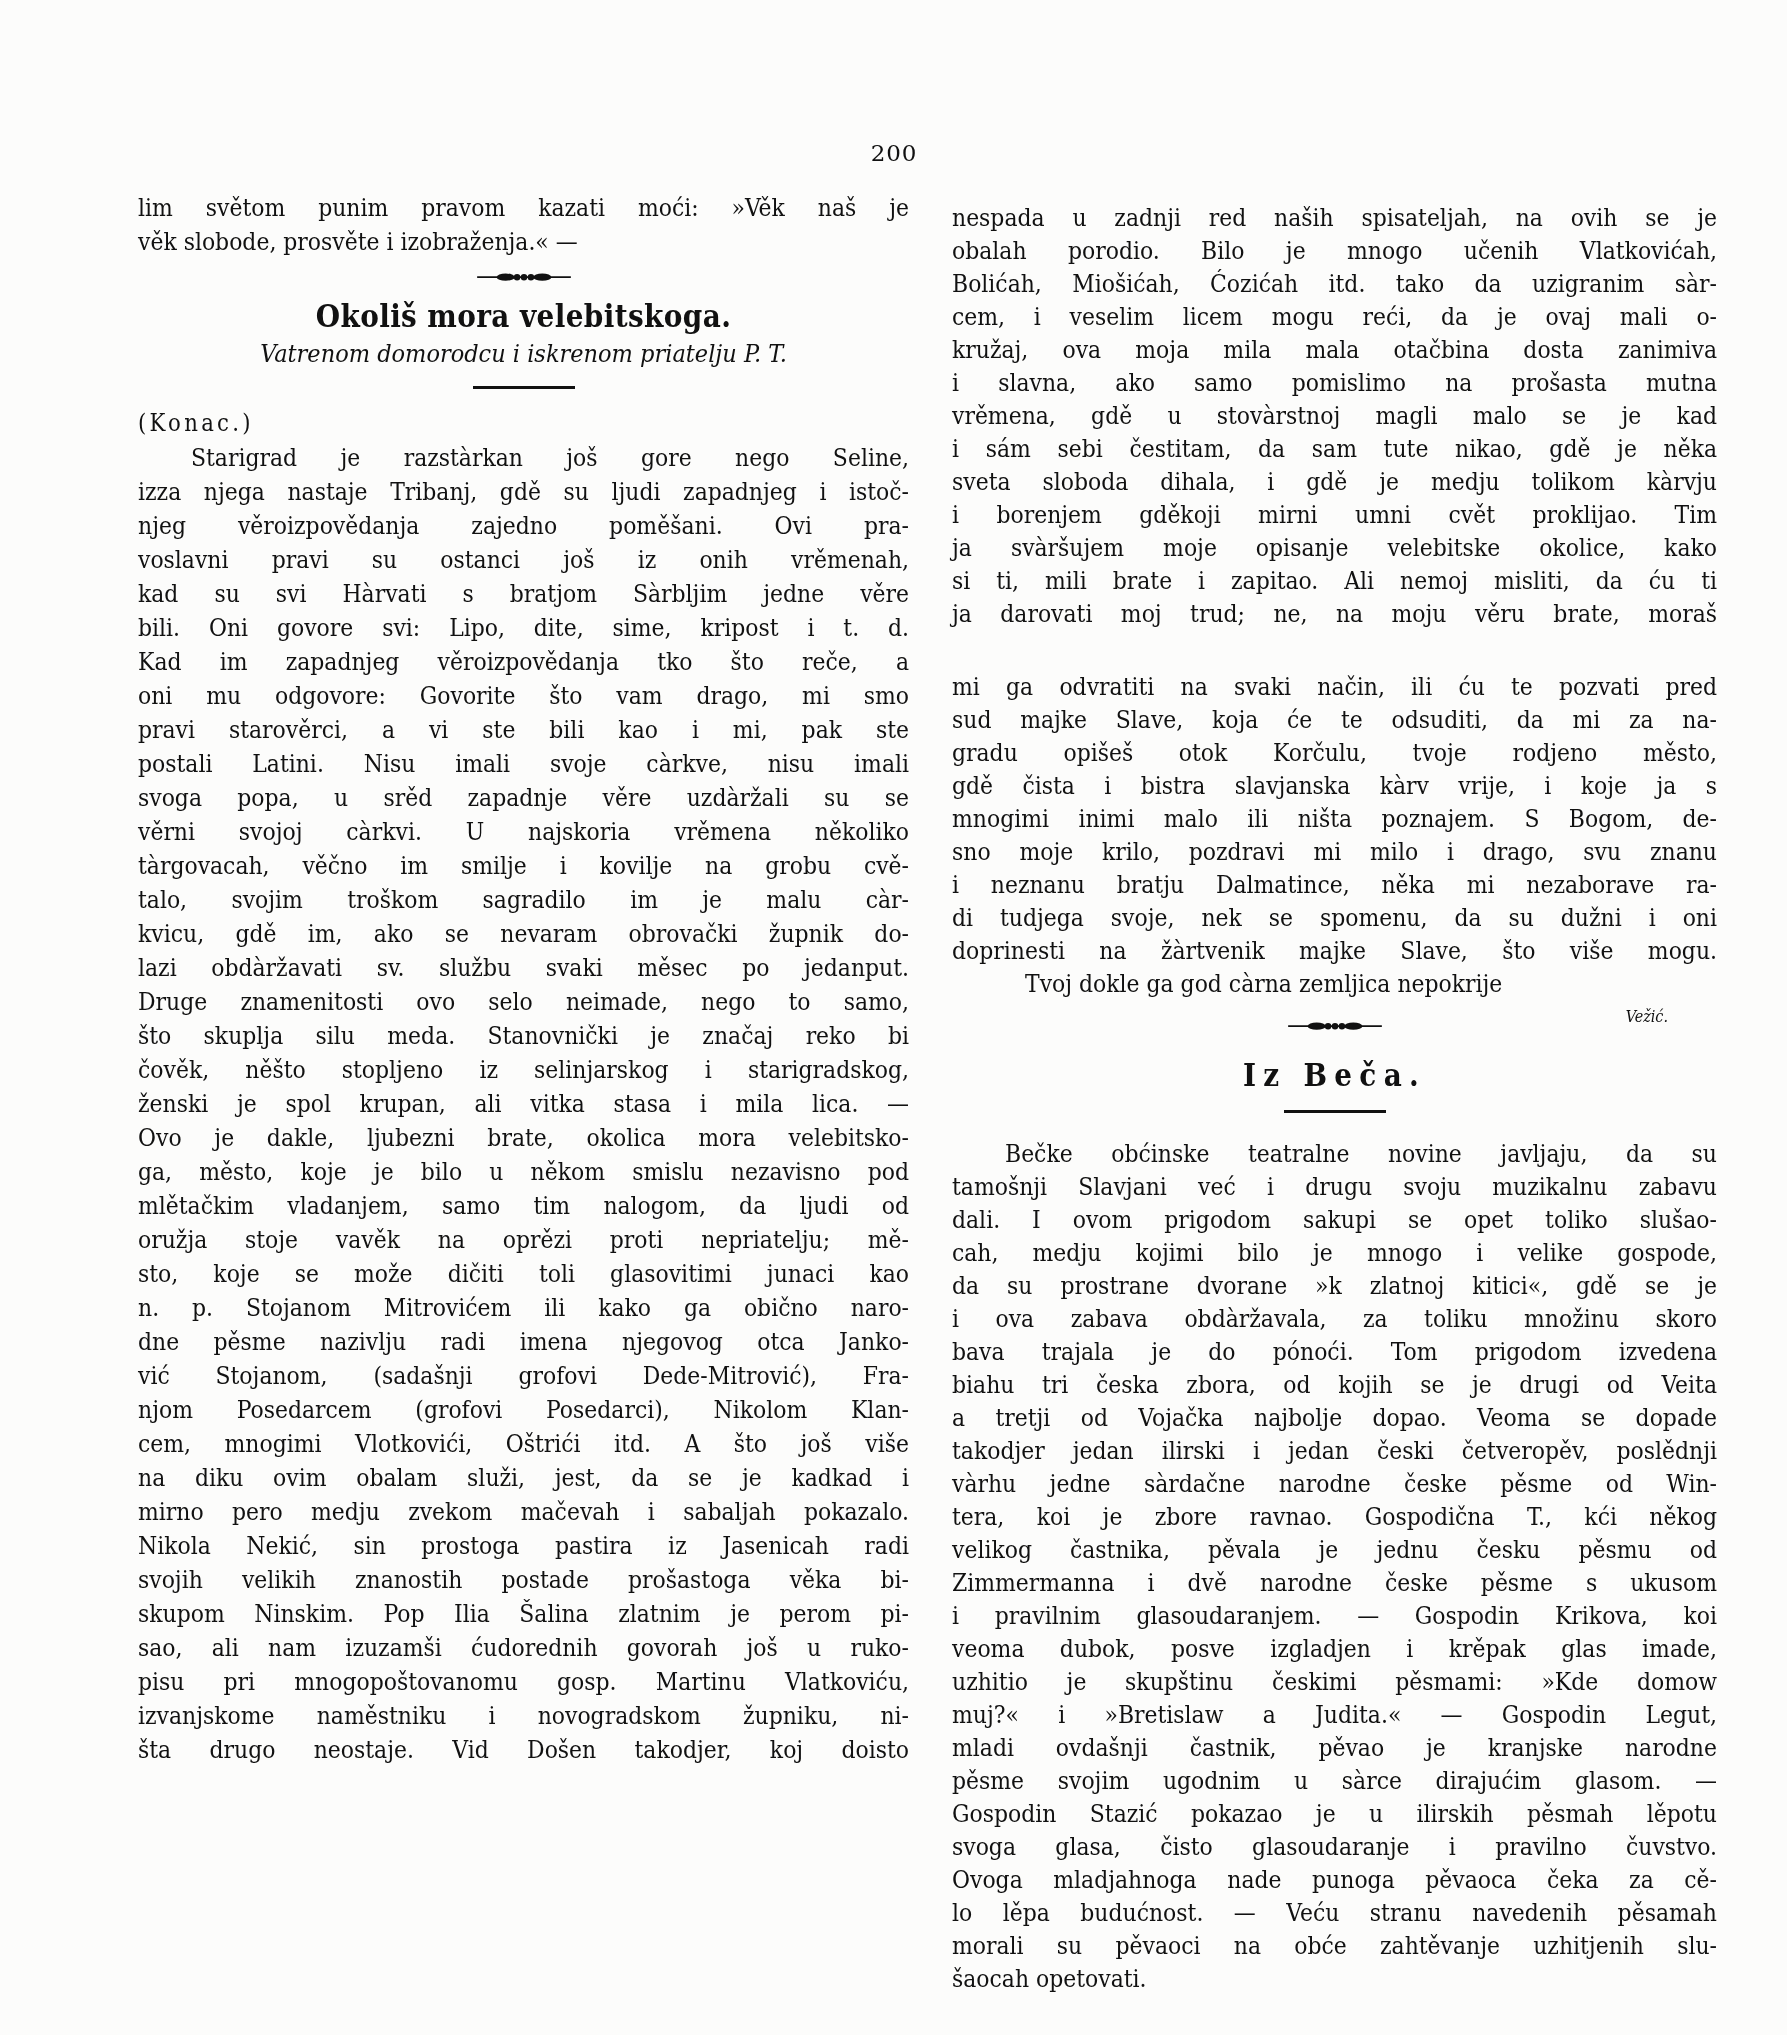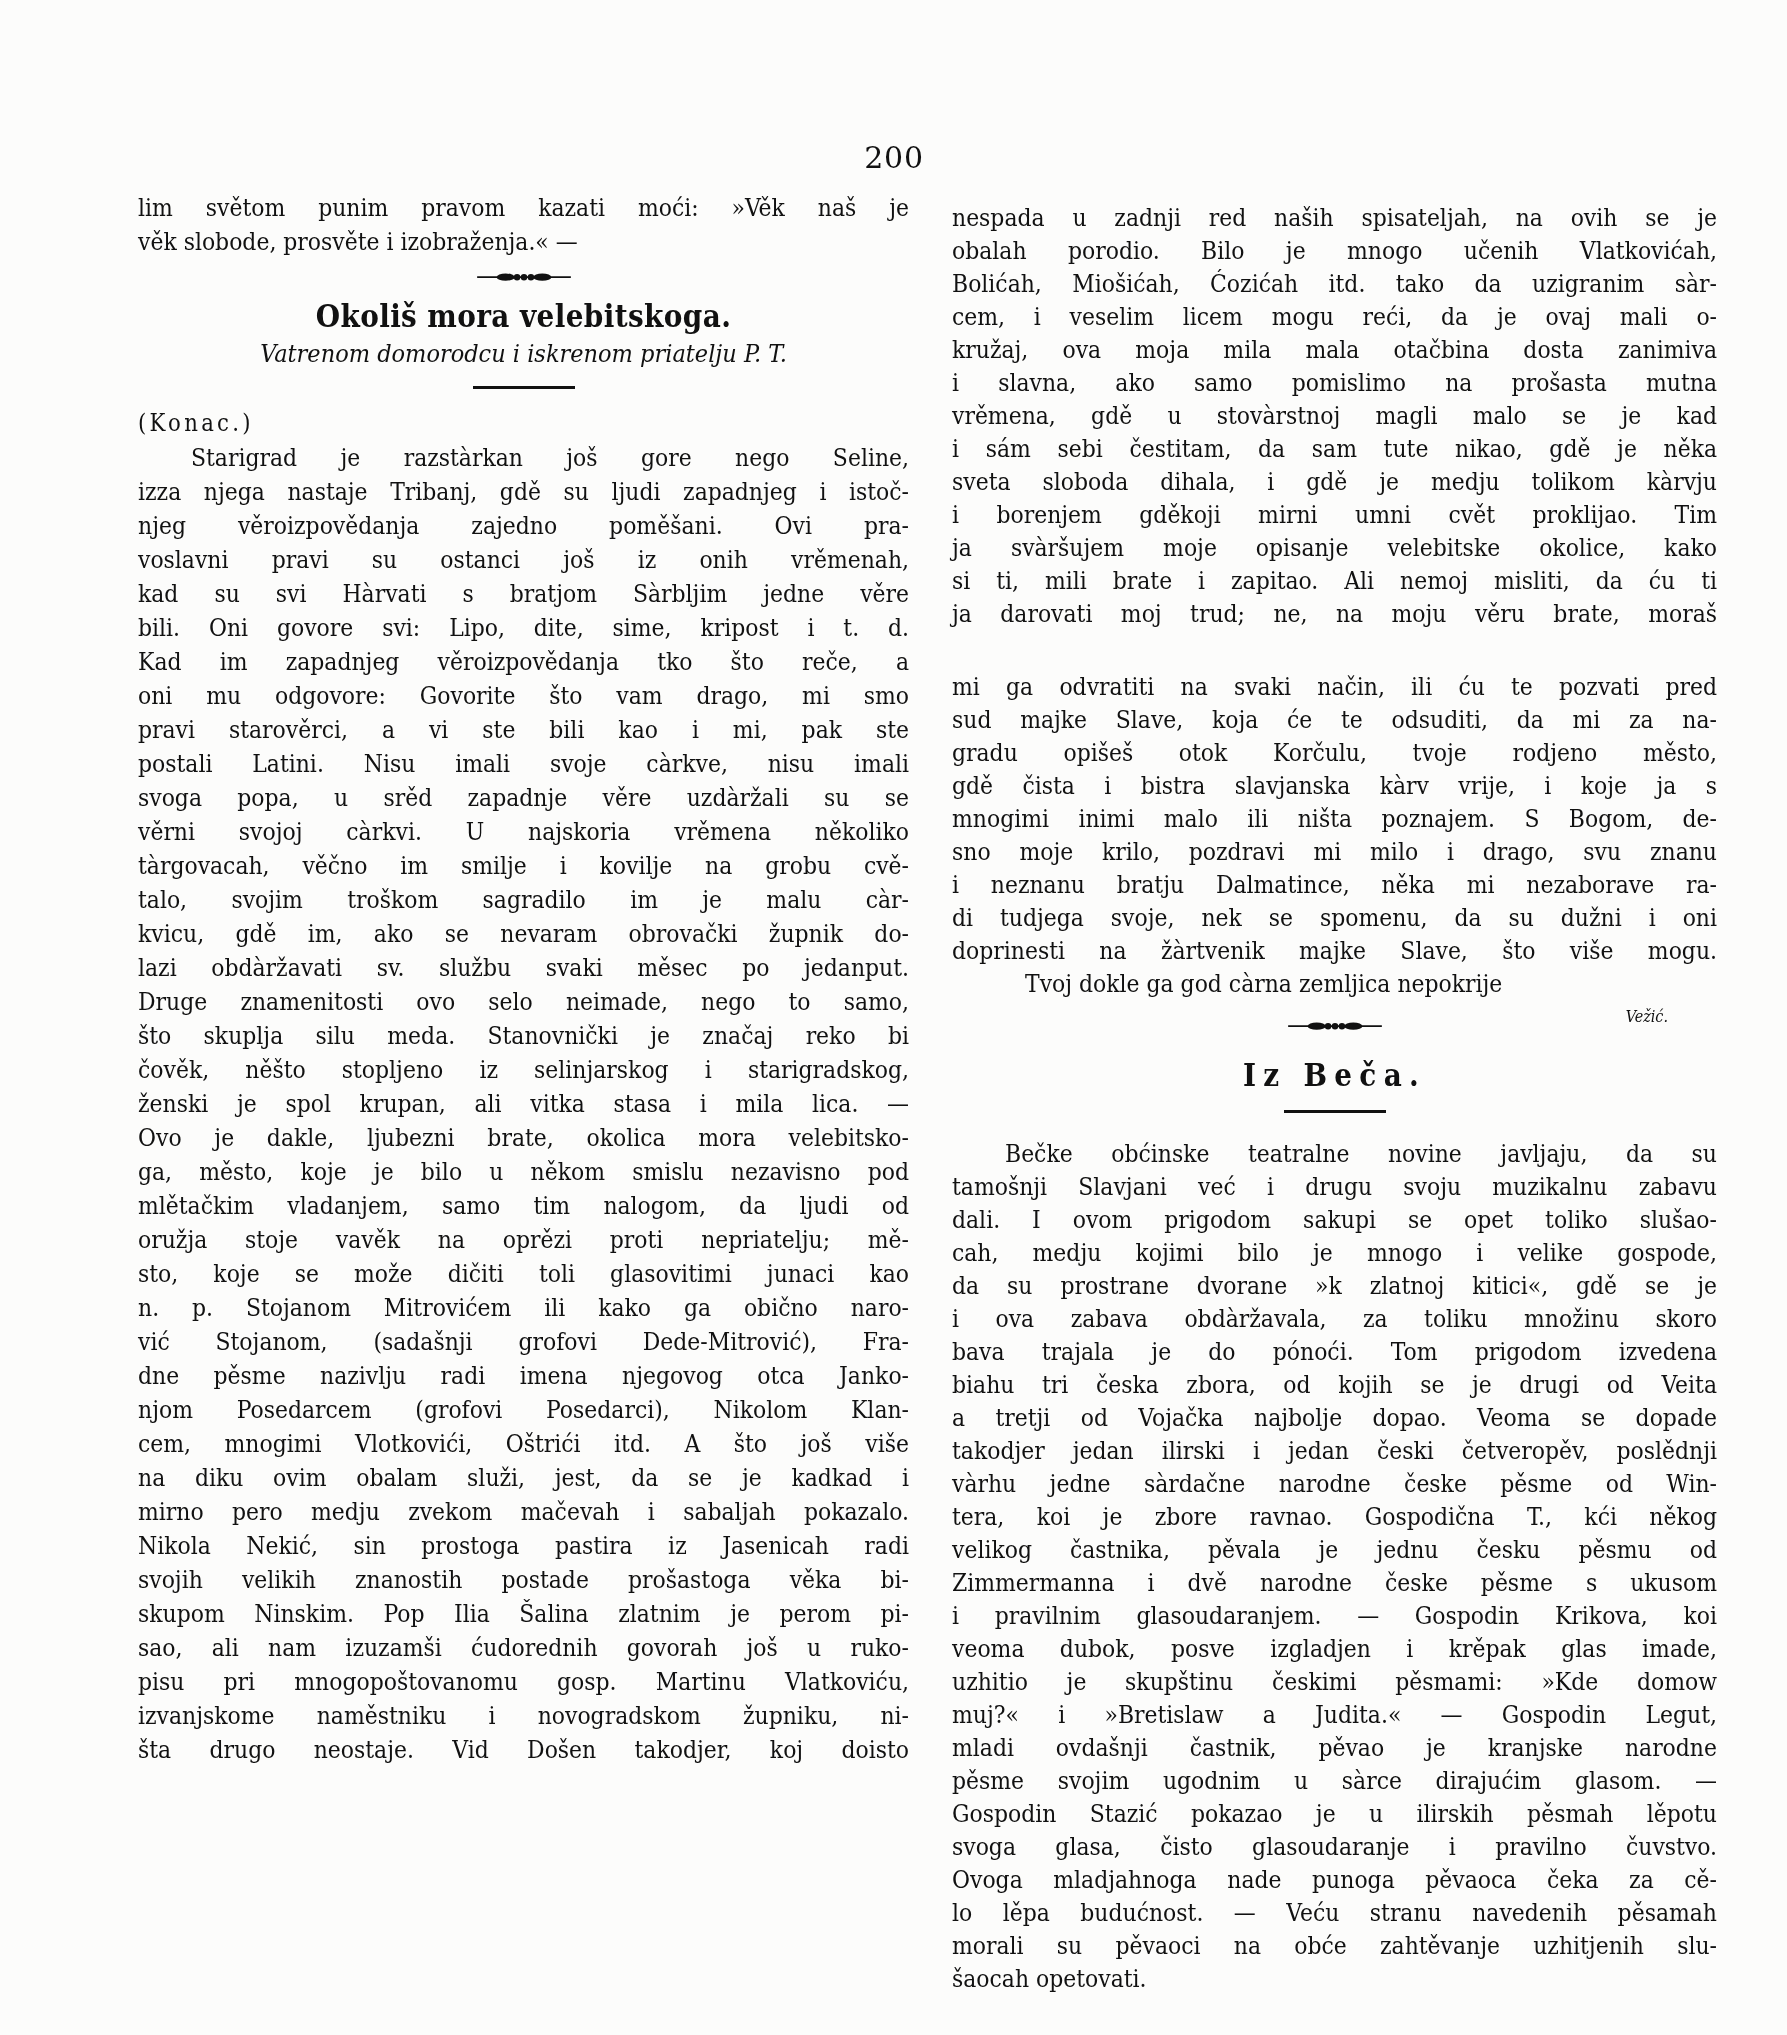--- a/index.html
+++ b/index.html
@@ -6,21 +6,21 @@
   body {
     width: 1788px; height: 2439px;
     background: #fcfcfb;
     color: #111;
     font-family: "DejaVu Serif", "Liberation Serif", serif;
     position: relative;
     overflow: hidden;
   }
   .page-number {
     position: absolute; left: 0; width: 1788px; top: 140px;
-    text-align: center; font-size: 30px; letter-spacing: 0.8px;
+    text-align: center; font-size: 23px; letter-spacing: 0.8px;
   }
   .col {
     position: absolute; top: 191px;
     font-size: 24.4px; line-height: 34px;
     text-align: justify;
     font-stretch: condensed;
   }
   .col .ln {
     display: block; white-space: nowrap;
     text-align-last: justify;
@@ -103,22 +103,22 @@
       <span class="ln" style="display: block;">Druge znamenitosti ovo selo neimade, nego to samo,</span>
       <span class="ln" style="display: block;">što skuplja silu meda. Stanovnički je značaj reko bi</span>
       <span class="ln" style="display: block;">čověk, něšto stopljeno iz selinjarskog i starigradskog,</span>
       <span class="ln" style="display: block;">ženski je spol krupan, ali vitka stasa i mila lica. —</span>
       <span class="ln" style="display: block;">Ovo je dakle, ljubezni brate, okolica mora velebitsko-</span>
       <span class="ln" style="display: block;">ga, město, koje je bilo u někom smislu nezavisno pod</span>
       <span class="ln" style="display: block;">mlětačkim vladanjem, samo tim nalogom, da ljudi od</span>
       <span class="ln" style="display: block;">oružja stoje vavěk na oprězi proti nepriatelju; mě-</span>
       <span class="ln" style="display: block;">sto, koje se može dičiti toli glasovitimi junaci kao</span>
       <span class="ln" style="display: block;">n. p. Stojanom Mitrovićem ili kako ga obično naro-</span>
+      <span class="ln" style="display: block;">dne pěsme nazivlju radi imena njegovog otca Janko-</span>
       <span class="ln" style="display: block;">vić Stojanom, (sadašnji grofovi Dede-Mitrović), Fra-</span>
-      <span class="ln" style="display: block;">dne pěsme nazivlju radi imena njegovog otca Janko-</span>
       <span class="ln" style="display: block;">njom Posedarcem (grofovi Posedarci), Nikolom Klan-</span>
       <span class="ln" style="display: block;">cem, mnogimi Vlotkovići, Oštrići itd. A što još više</span>
       <span class="ln" style="display: block;">na diku ovim obalam služi, jest, da se je kadkad i</span>
       <span class="ln" style="display: block;">mirno pero medju zvekom mačevah i sabaljah pokazalo.</span>
       <span class="ln" style="display: block;">Nikola Nekić, sin prostoga pastira iz Jasenicah radi</span>
       <span class="ln" style="display: block;">svojih velikih znanostih postade prošastoga věka bi-</span>
       <span class="ln" style="display: block;">skupom Ninskim. Pop Ilia Šalina zlatnim je perom pi-</span>
       <span class="ln" style="display: block;">sao, ali nam izuzamši ćudorednih govorah još u ruko-</span>
       <span class="ln" style="display: block;">pisu pri mnogopoštovanomu gosp. Martinu Vlatkoviću,</span>
       <span class="ln" style="display: block;">izvanjskome naměstniku i novogradskom župniku, ni-</span>

